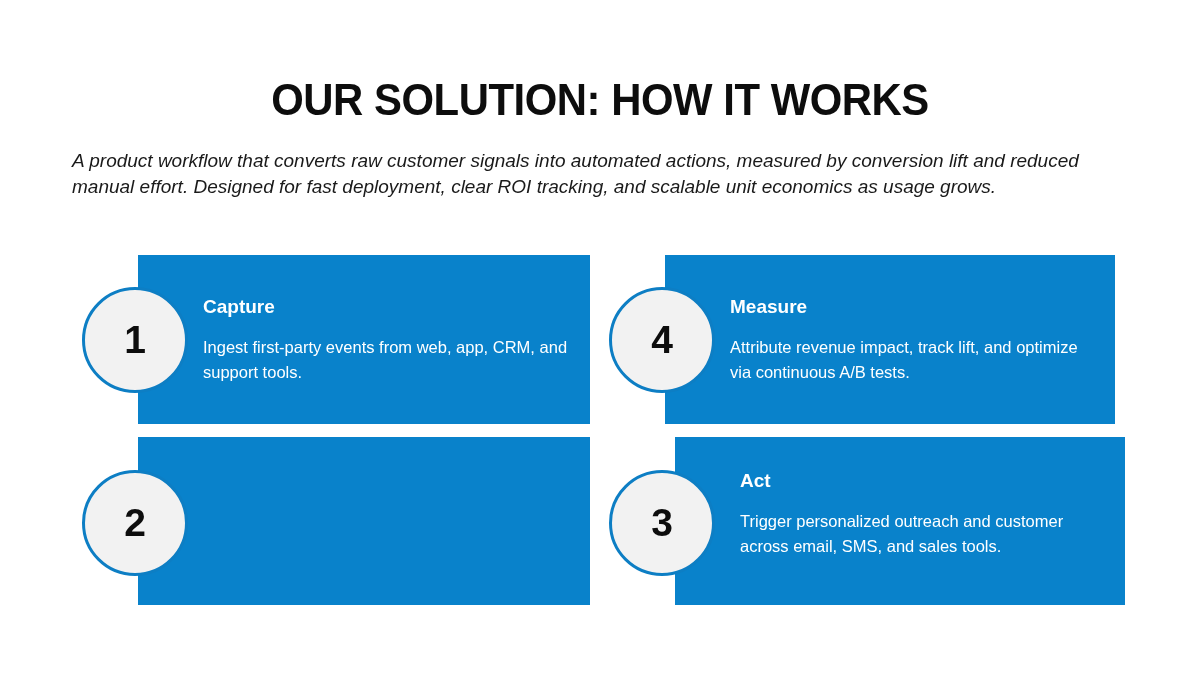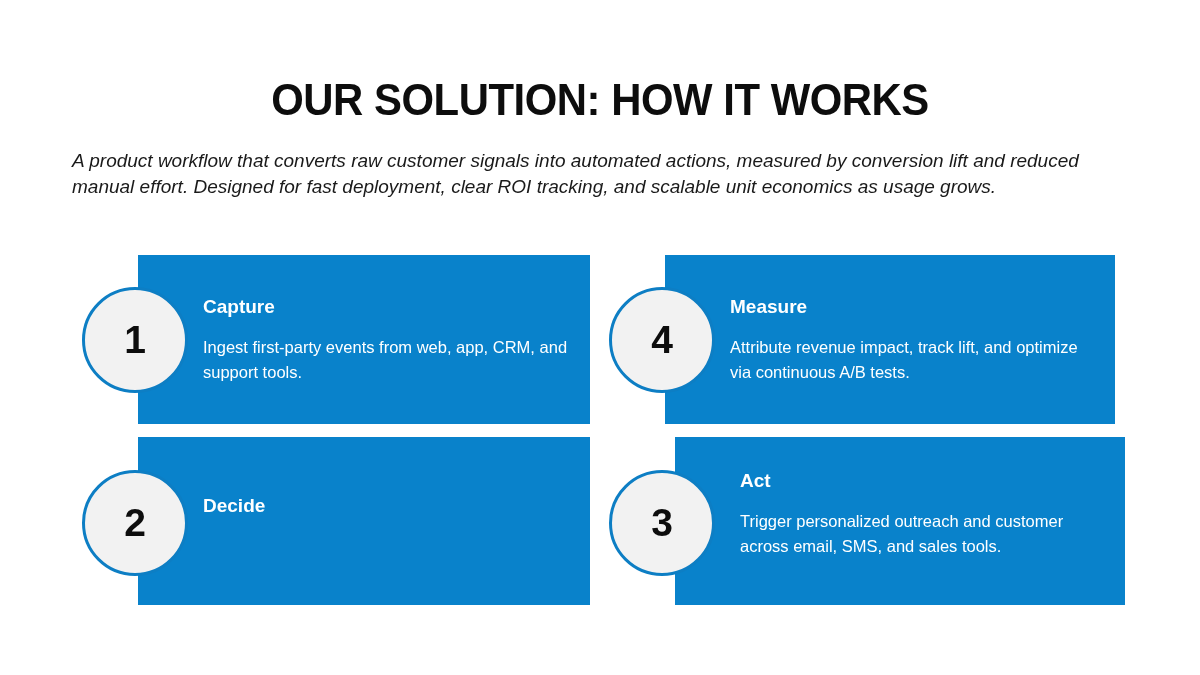--- a/index.html
+++ b/index.html
@@ -157,21 +157,20 @@
 
     <div class="card pos-0">
       <div class="card-text">
         <div class="card-title">Capture</div>
         <div class="card-desc">Ingest first-party events from web, app, CRM, and support tools.</div>
       </div>
     </div>
 
     <div class="card pos-2">
       <div class="card-text">
-        <div class="card-title">Decide</div>
       </div>
     </div>
 
     <div class="card pos-3">
       <div class="card-text">
         <div class="card-title">Act</div>
         <div class="card-desc">Trigger personalized outreach and customer across email, SMS, and sales tools.</div>
       </div>
     </div>
 

